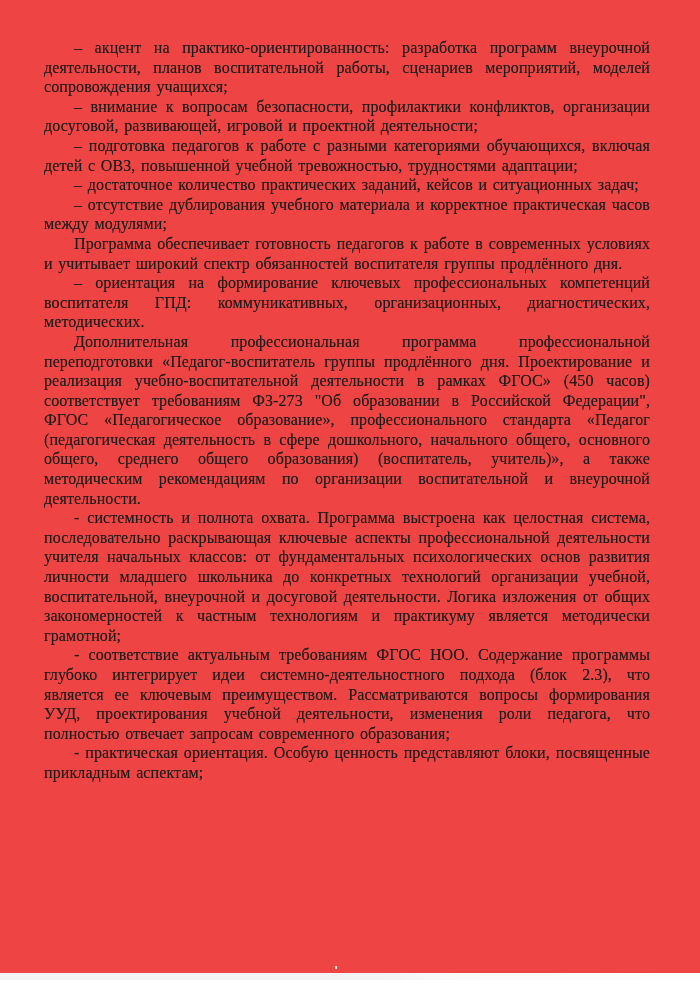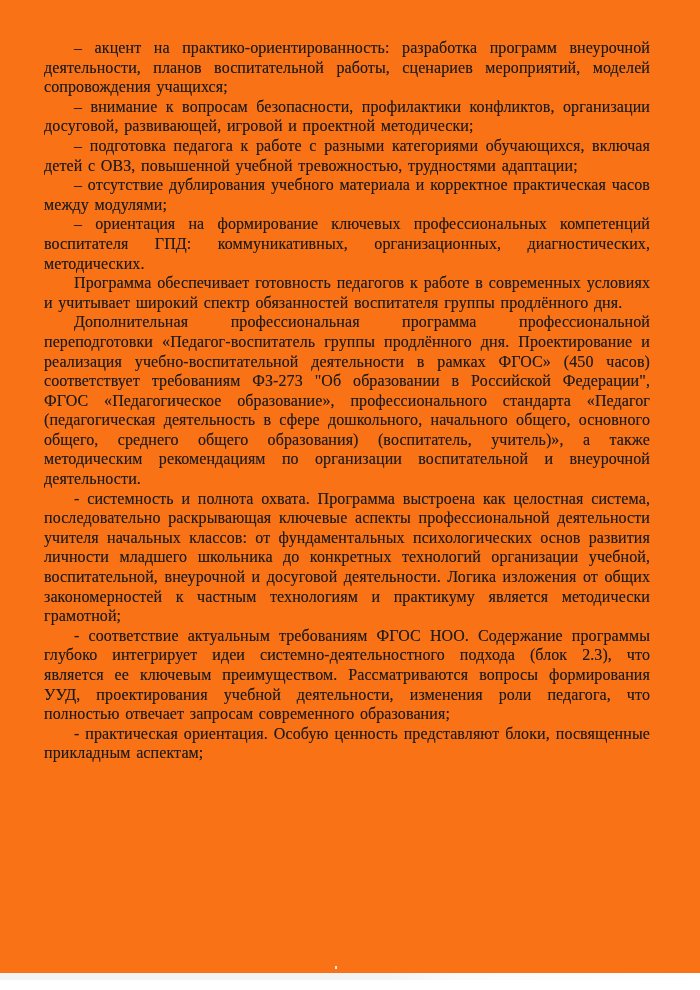--- a/index.html
+++ b/index.html
@@ -13,21 +13,21 @@
     overflow: hidden;
     position: relative;
     font-family: "Liberation Serif", "DejaVu Serif", serif;
   }
   .page {
     position: absolute;
     left: 0;
     top: 0;
     width: 700px;
     height: 980px;
-    background: #f97316;
+    background: #ef4444;
   }
   .content {
     position: absolute;
     left: 44px;
     top: 38px;
     width: 606px;
     color: #1c1c1c;
     font-size: 16px;
     line-height: 19.6px;
     text-align: justify;
@@ -53,25 +53,26 @@
     position: absolute;
     background: #e9e9e9;
   }
 </style>
 </head>
 <body>
 
 <div class="page">
   <div class="content">
       <p class="para">– акцент на практико-ориентированность: разработка программ внеурочной деятельности, планов воспитательной работы, сценариев мероприятий, моделей сопровождения учащихся;</p>
-      <p class="para">– внимание к вопросам безопасности, профилактики конфликтов, организации досуговой, развивающей, игровой и проектной методически;</p>
-      <p class="para">– подготовка педагога к работе с разными категориями обучающихся, включая детей с ОВЗ, повышенной учебной тревожностью, трудностями адаптации;</p>
+      <p class="para">– внимание к вопросам безопасности, профилактики конфликтов, организации досуговой, развивающей, игровой и проектной деятельности;</p>
+      <p class="para">– подготовка педагогов к работе с разными категориями обучающихся, включая детей с ОВЗ, повышенной учебной тревожностью, трудностями адаптации;</p>
+      <p class="para">– достаточное количество практических заданий, кейсов и ситуационных задач;</p>
       <p class="para">– отсутствие дублирования учебного материала и корректное практическая часов между модулями;</p>
+      <p class="para">Программа обеспечивает готовность педагогов к работе в современных условиях и учитывает широкий спектр обязанностей воспитателя группы продлённого дня.</p>
       <p class="para">– ориентация на формирование ключевых профессиональных компетенций воспитателя ГПД: коммуникативных, организационных, диагностических, методических.</p>
-      <p class="para">Программа обеспечивает готовность педагогов к работе в современных условиях и учитывает широкий спектр обязанностей воспитателя группы продлённого дня.</p>
       <p class="para">Дополнительная профессиональная программа профессиональной переподготовки «Педагог-воспитатель группы продлённого дня. Проектирование и реализация учебно-воспитательной деятельности в рамках ФГОС» (450 часов) соответствует требованиям ФЗ-273 "Об образовании в Российской Федерации", ФГОС «Педагогическое образование», профессионального стандарта «Педагог (педагогическая деятельность в сфере дошкольного, начального общего, основного общего, среднего общего образования) (воспитатель, учитель)», а также методическим рекомендациям по организации воспитательной и внеурочной деятельности.</p>
       <p class="para">- системность и полнота охвата. Программа выстроена как целостная система, последовательно раскрывающая ключевые аспекты профессиональной деятельности учителя начальных классов: от фундаментальных психологических основ развития личности младшего школьника до конкретных технологий организации учебной, воспитательной, внеурочной и досуговой деятельности. Логика изложения от общих закономерностей к частным технологиям и практикуму является методически грамотной;</p>
       <p class="para">- соответствие актуальным требованиям ФГОС НОО. Содержание программы глубоко интегрирует идеи системно-деятельностного подхода (блок 2.3), что является ее ключевым преимуществом. Рассматриваются вопросы формирования УУД, проектирования учебной деятельности, изменения роли педагога, что полностью отвечает запросам современного образования;</p>
       <p class="para">- практическая ориентация. Особую ценность представляют блоки, посвященные прикладным аспектам;</p>
     </div>
   <div class="scan-edge"></div>
   <div class="scan-speck" style="left:335px; top:966px; width:2px; height:3px;"></div>
 </div>
 
 </body></html>

